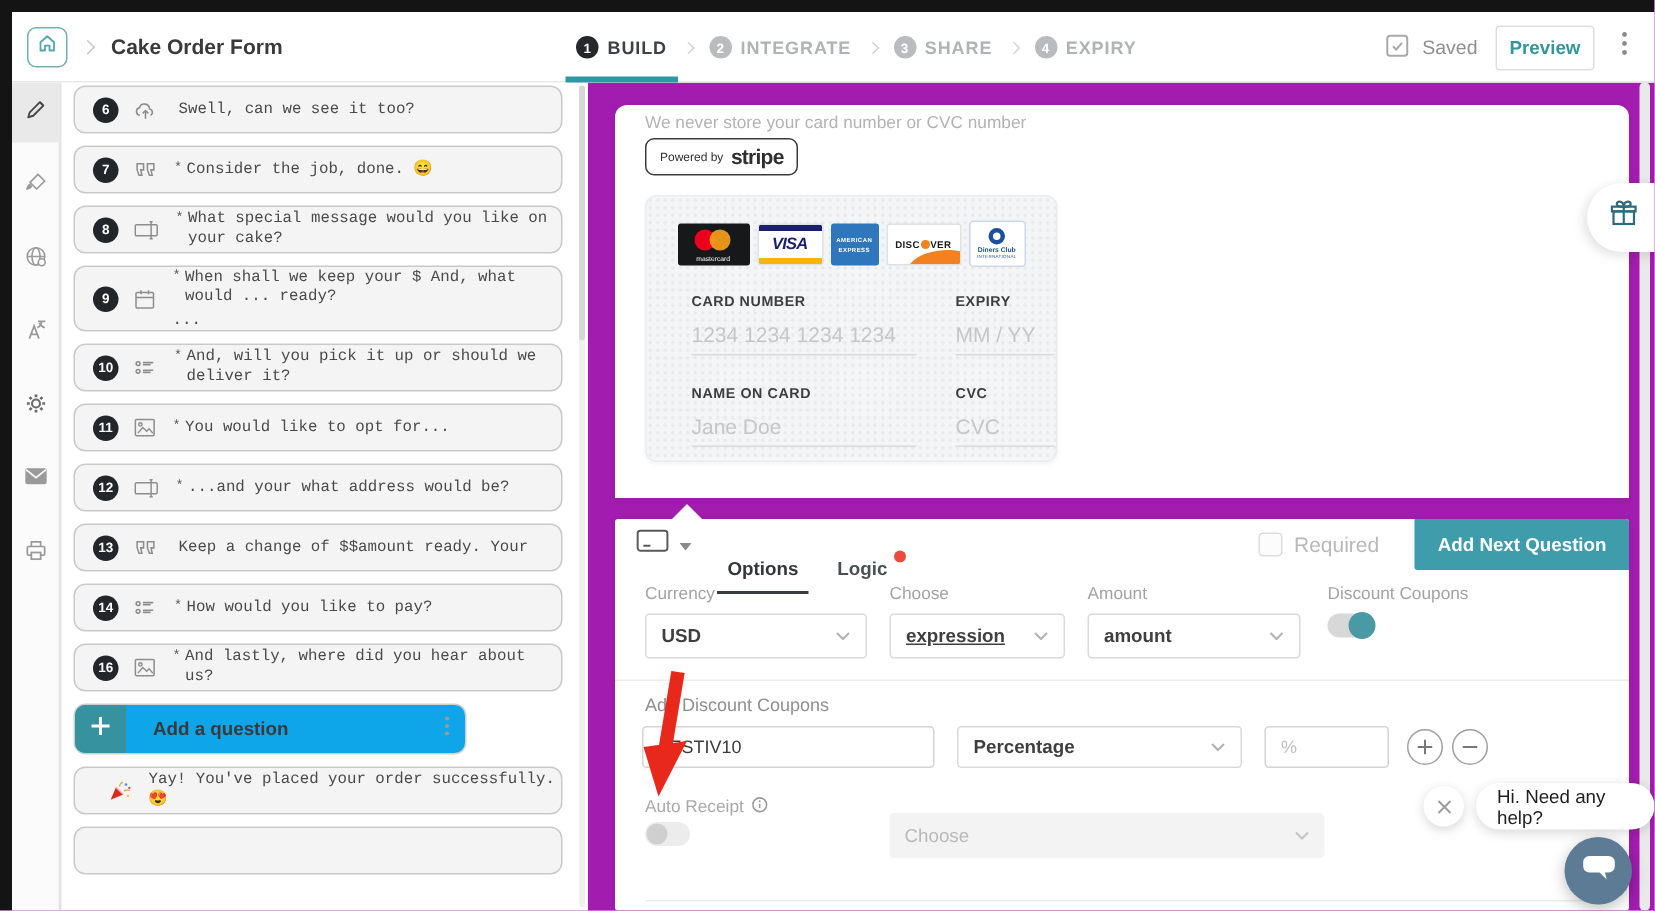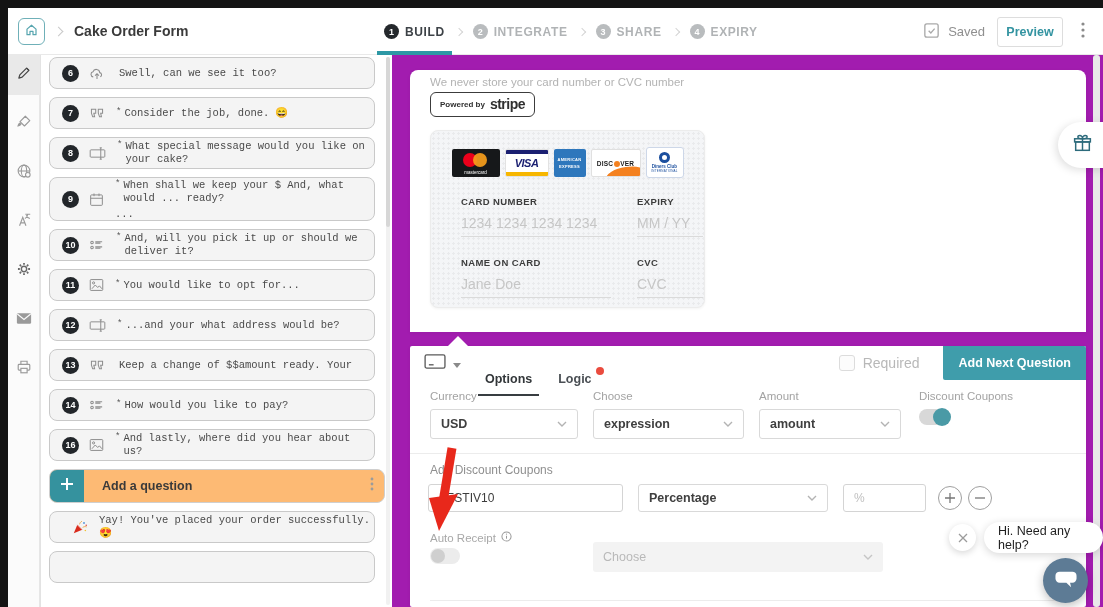--- a/index.html
+++ b/index.html
@@ -55,35 +55,35 @@
   .q-item.tall { height:44px; }
   .q-item.selected { border:1.5px solid #4f4f4f; }
   .q-num { width:17px; height:17px; min-width:17px; border-radius:50%; background:#22262a; color:#fff;
            font-size:9px; font-weight:700; display:flex; align-items:center; justify-content:center; }
   .q-icn { margin-left:10px; display:flex; align-items:center; color:#8d8d8d; }
   .q-body { margin-left:11px; display:flex; flex-direction:column; justify-content:center;font-family:Liberation Mono, monospace; }
   .q-line { display:flex; align-items:flex-start; }
   .q-req { font-size:9px; color:#555; margin-right:3px; line-height:10px; }
   .q-text { font-size:10.5px; color:#4a4a4a; line-height:13px; }
   .q-line2 { font-size:10.5px; color:#4a4a4a; margin-top:3px; }
-  .add-row { width:336px; height:34px; background:#fdba74; border:1px solid #cfcfcf; border-radius:8px;
+  .add-row { width:262px; height:34px; background:#0ea5e9; border:1px solid #cfcfcf; border-radius:8px;
              display:flex; align-items:center; overflow:hidden; margin-bottom:8px; cursor:pointer; }
   .add-plus { width:34px; height:34px; background:#35929e; display:flex; align-items:center; justify-content:center; }
   .add-label { font-size:12.5px; font-weight:700; color:#3a3a3a; margin-left:18px; flex:1; }
   .add-kebab { margin-right:10px; cursor:pointer; }
 
   
   .main { position:absolute; left:392px; top:55px; width:711px; height:552px; background:#a21caf; }
   .scroll-strip-right { position:absolute; right:3px; top:0; width:7px; height:552px; background:#e9e9e9; border-radius:3px; }
   .card1 { position:absolute; left:18px; top:15px; width:676px; height:262px; background:#fff;
            border-radius:8px 8px 0 0; box-shadow:0 1px 4px rgba(0,0,0,.05); }
   .disclaimer { position:absolute; left:20px; top:6px; font-size:11.5px; color:#b3b3b3; }
   .powered-badge { position:absolute; left:20px; top:22px; display:inline-flex; align-items:center; gap:5px;
                    border:1.5px solid #3c3c3c; border-radius:6px; padding:3px 9px 4px 9px; background:#fff; }
-  .powered-by { font-size:8px; font-weight:700; color:#2f2f2f; }
+  .powered-by { font-size:8px; font-weight:400; color:#2f2f2f; }
   .stripe-word { font-size:14px; font-weight:800; letter-spacing:-.5px; color:#2f2f2f; }
 
   .stripe-box { position:absolute; left:20px; top:60px; width:275px; height:178px; border-radius:8px;
                 background-color:#f4f5f7; border:1px solid #ececec;
                 background-image:radial-gradient(circle, #e9eaec 1px, transparent 1.2px); background-size:5px 5px;
                 box-shadow:0 1px 3px rgba(0,0,0,.05); }
   .logos-row { display:flex; justify-content:center; align-items:center; gap:5px; margin-top:16px; }
   .logo { height:28px; border-radius:2px; position:relative; overflow:hidden; }
   .logo-mc { width:48px; background:#16181a; }
   .mc-circ { position:absolute; top:4px; width:14px; height:14px; border-radius:50%; }
@@ -129,21 +129,21 @@
   .opt-spacer { flex:1; }
   .req-check { width:16px; height:16px; border:1.5px solid #dcdcdc; border-radius:3px; background:#fcfcfc; cursor:pointer; }
   .req-label { font-size:14px; color:#b8b8b8; margin:0 24px 0 8px; }
   .add-next-btn { height:34px; padding:0 15px; background:#3f9dab; color:#fff; font-size:12.5px; font-weight:700;
                   border:none; border-radius:0 2px 0 2px; cursor:pointer; }
   .row1 { position:absolute; left:20px; top:44px; display:flex; gap:15px; }
   .fgroup .f-label { font-size:11.5px; color:#a3a3a3; margin-bottom:7px; }
   .selectbox { height:30px; border:1px solid #d9d9d9; border-radius:3px; background:#fff; display:flex;
                align-items:center; justify-content:space-between; padding:0 10px; cursor:pointer; }
   .selectbox .sel-val { font-size:12.5px; font-weight:600; color:#3f3f3f; }
-  .w148{width:148px;} .w135{width:151px;} .w142{width:142px;} .w190{width:190px;} .w290{width:290px;}
+  .w148{width:148px;} .w135{width:117px;text-decoration:underline;} .w142{width:142px;} .w190{width:190px;} .w290{width:290px;}
   .toggle { position:relative; width:30px; height:16px; border-radius:8px; cursor:pointer; }
   .toggle.on { background:#d8d8d8; margin-top:6px; }
   .toggle.on .knob { position:absolute; right:-2px; top:-1px; width:18px; height:18px; border-radius:50%; background:#4a9aa6; }
   .toggle.off { background:#ececec; }
   .toggle.off .knob { position:absolute; left:1px; top:1px; width:14px; height:14px; border-radius:50%; background:#cfcfcf; }
   .opt-div1 { position:absolute; left:0; right:0; top:107px; border-top:1px solid #ececec; }
   .adc-label { position:absolute; left:20px; top:117px; font-size:12px; color:#8f8f8f; }
   .coupon-row { position:absolute; left:18px; top:138px; display:flex; align-items:center; gap:15px; }
   .txt-input { height:28px; border:1px solid #d4d4d4; border-radius:3px; padding:0 10px; font-size:12px;
                color:#3c3c3c; font-family:inherit; background:#fff; }

